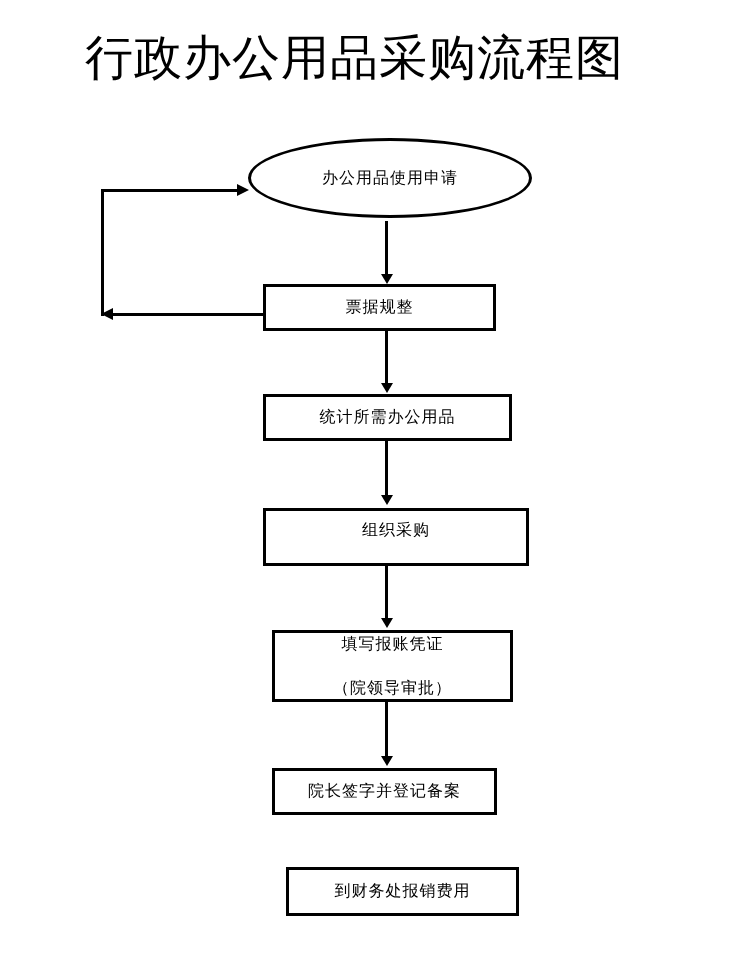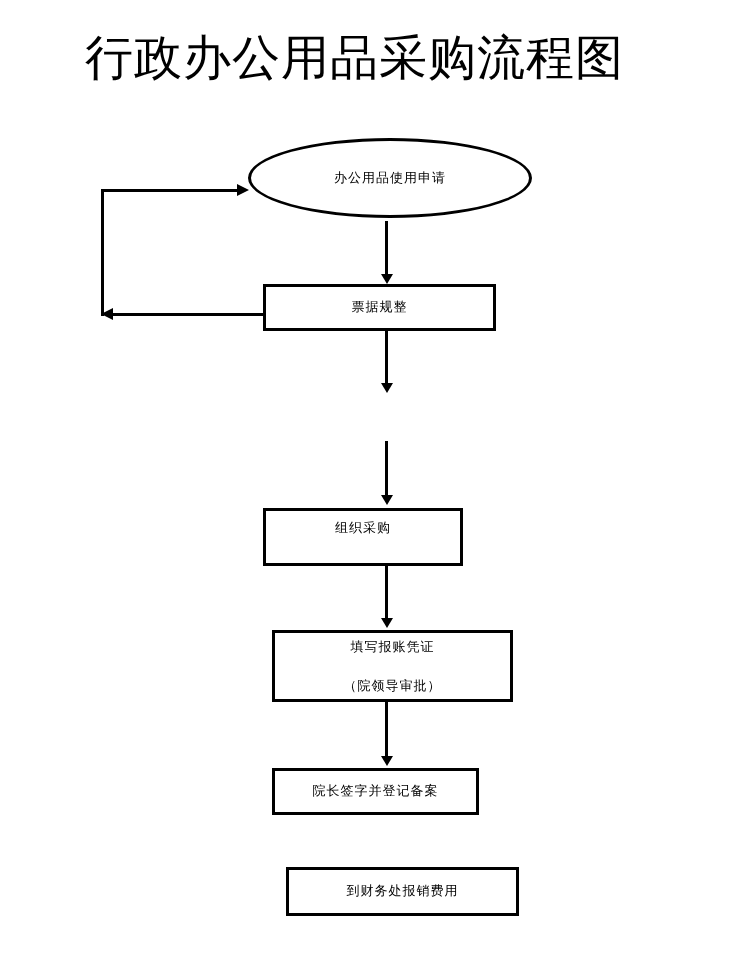--- a/index.html
+++ b/index.html
@@ -25,21 +25,21 @@
     letter-spacing: 1px;
     white-space: nowrap;
   }
   .node {
     position: absolute;
     border: 3px solid #000000;
     background: #ffffff;
     display: flex;
     align-items: center;
     justify-content: center;
-    font-size: 13px;
+    font-size: 16px;
     letter-spacing: 1px;
     text-align: center;
     line-height: 1.3;
   }
   .node.ellipse { border-radius: 50%; }
   .node.top-bias { align-items: flex-start; padding-top: 9px; }
   .node.two-line { flex-direction: column; line-height: 1.5; }
   .vline { position: absolute; width: 3px; background: #000000; }
   .hline { position: absolute; height: 3px; background: #000000; }
   .tri-down {
@@ -81,40 +81,43 @@
   <div class="vline" style="left:385px; top:221px; height:53px;"></div>
   <div class="tri-down" style="left:381px; top:274px;"></div>
 
   <div class="node" style="left:263px; top:284px; width:233px; height:47px;">
     <span>票据规整</span>
   </div>
 
   <div class="vline" style="left:385px; top:331px; height:52px;"></div>
   <div class="tri-down" style="left:381px; top:383px;"></div>
 
+  <div class="node" style="left:263px; top:394px; width:249px; height:47px;">
+    <span>统计所需办公用品</span>
+  </div>
 
   <div class="vline" style="left:385px; top:441px; height:54px;"></div>
   <div class="tri-down" style="left:381px; top:495px;"></div>
 
-  <div class="node top-bias" style="left:263px; top:508px; width:200px; height:58px;">
+  <div class="node top-bias" style="left:263px; top:508px; width:266px; height:58px;">
     <span>组织采购</span>
   </div>
 
   <div class="vline" style="left:385px; top:566px; height:52px;"></div>
   <div class="tri-down" style="left:381px; top:618px;"></div>
 
   <div class="node two-line" style="left:272px; top:630px; width:241px; height:72px;gap:20px;">
     <span>填写报账凭证</span>
     <span>（院领导审批）</span>
   </div>
 
   <div class="vline" style="left:385px; top:702px; height:54px;"></div>
   <div class="tri-down" style="left:381px; top:756px;"></div>
 
-  <div class="node" style="left:272px; top:768px; width:207px; height:47px;">
+  <div class="node" style="left:272px; top:768px; width:225px; height:47px;">
     <span>院长签字并登记备案</span>
   </div>
 
   <div class="node" style="left:274px; top:867px; width:233px; height:49px;margin-left:12px;">
     <span>到财务处报销费用</span>
   </div>
 
 </div>
 
 </body></html>

